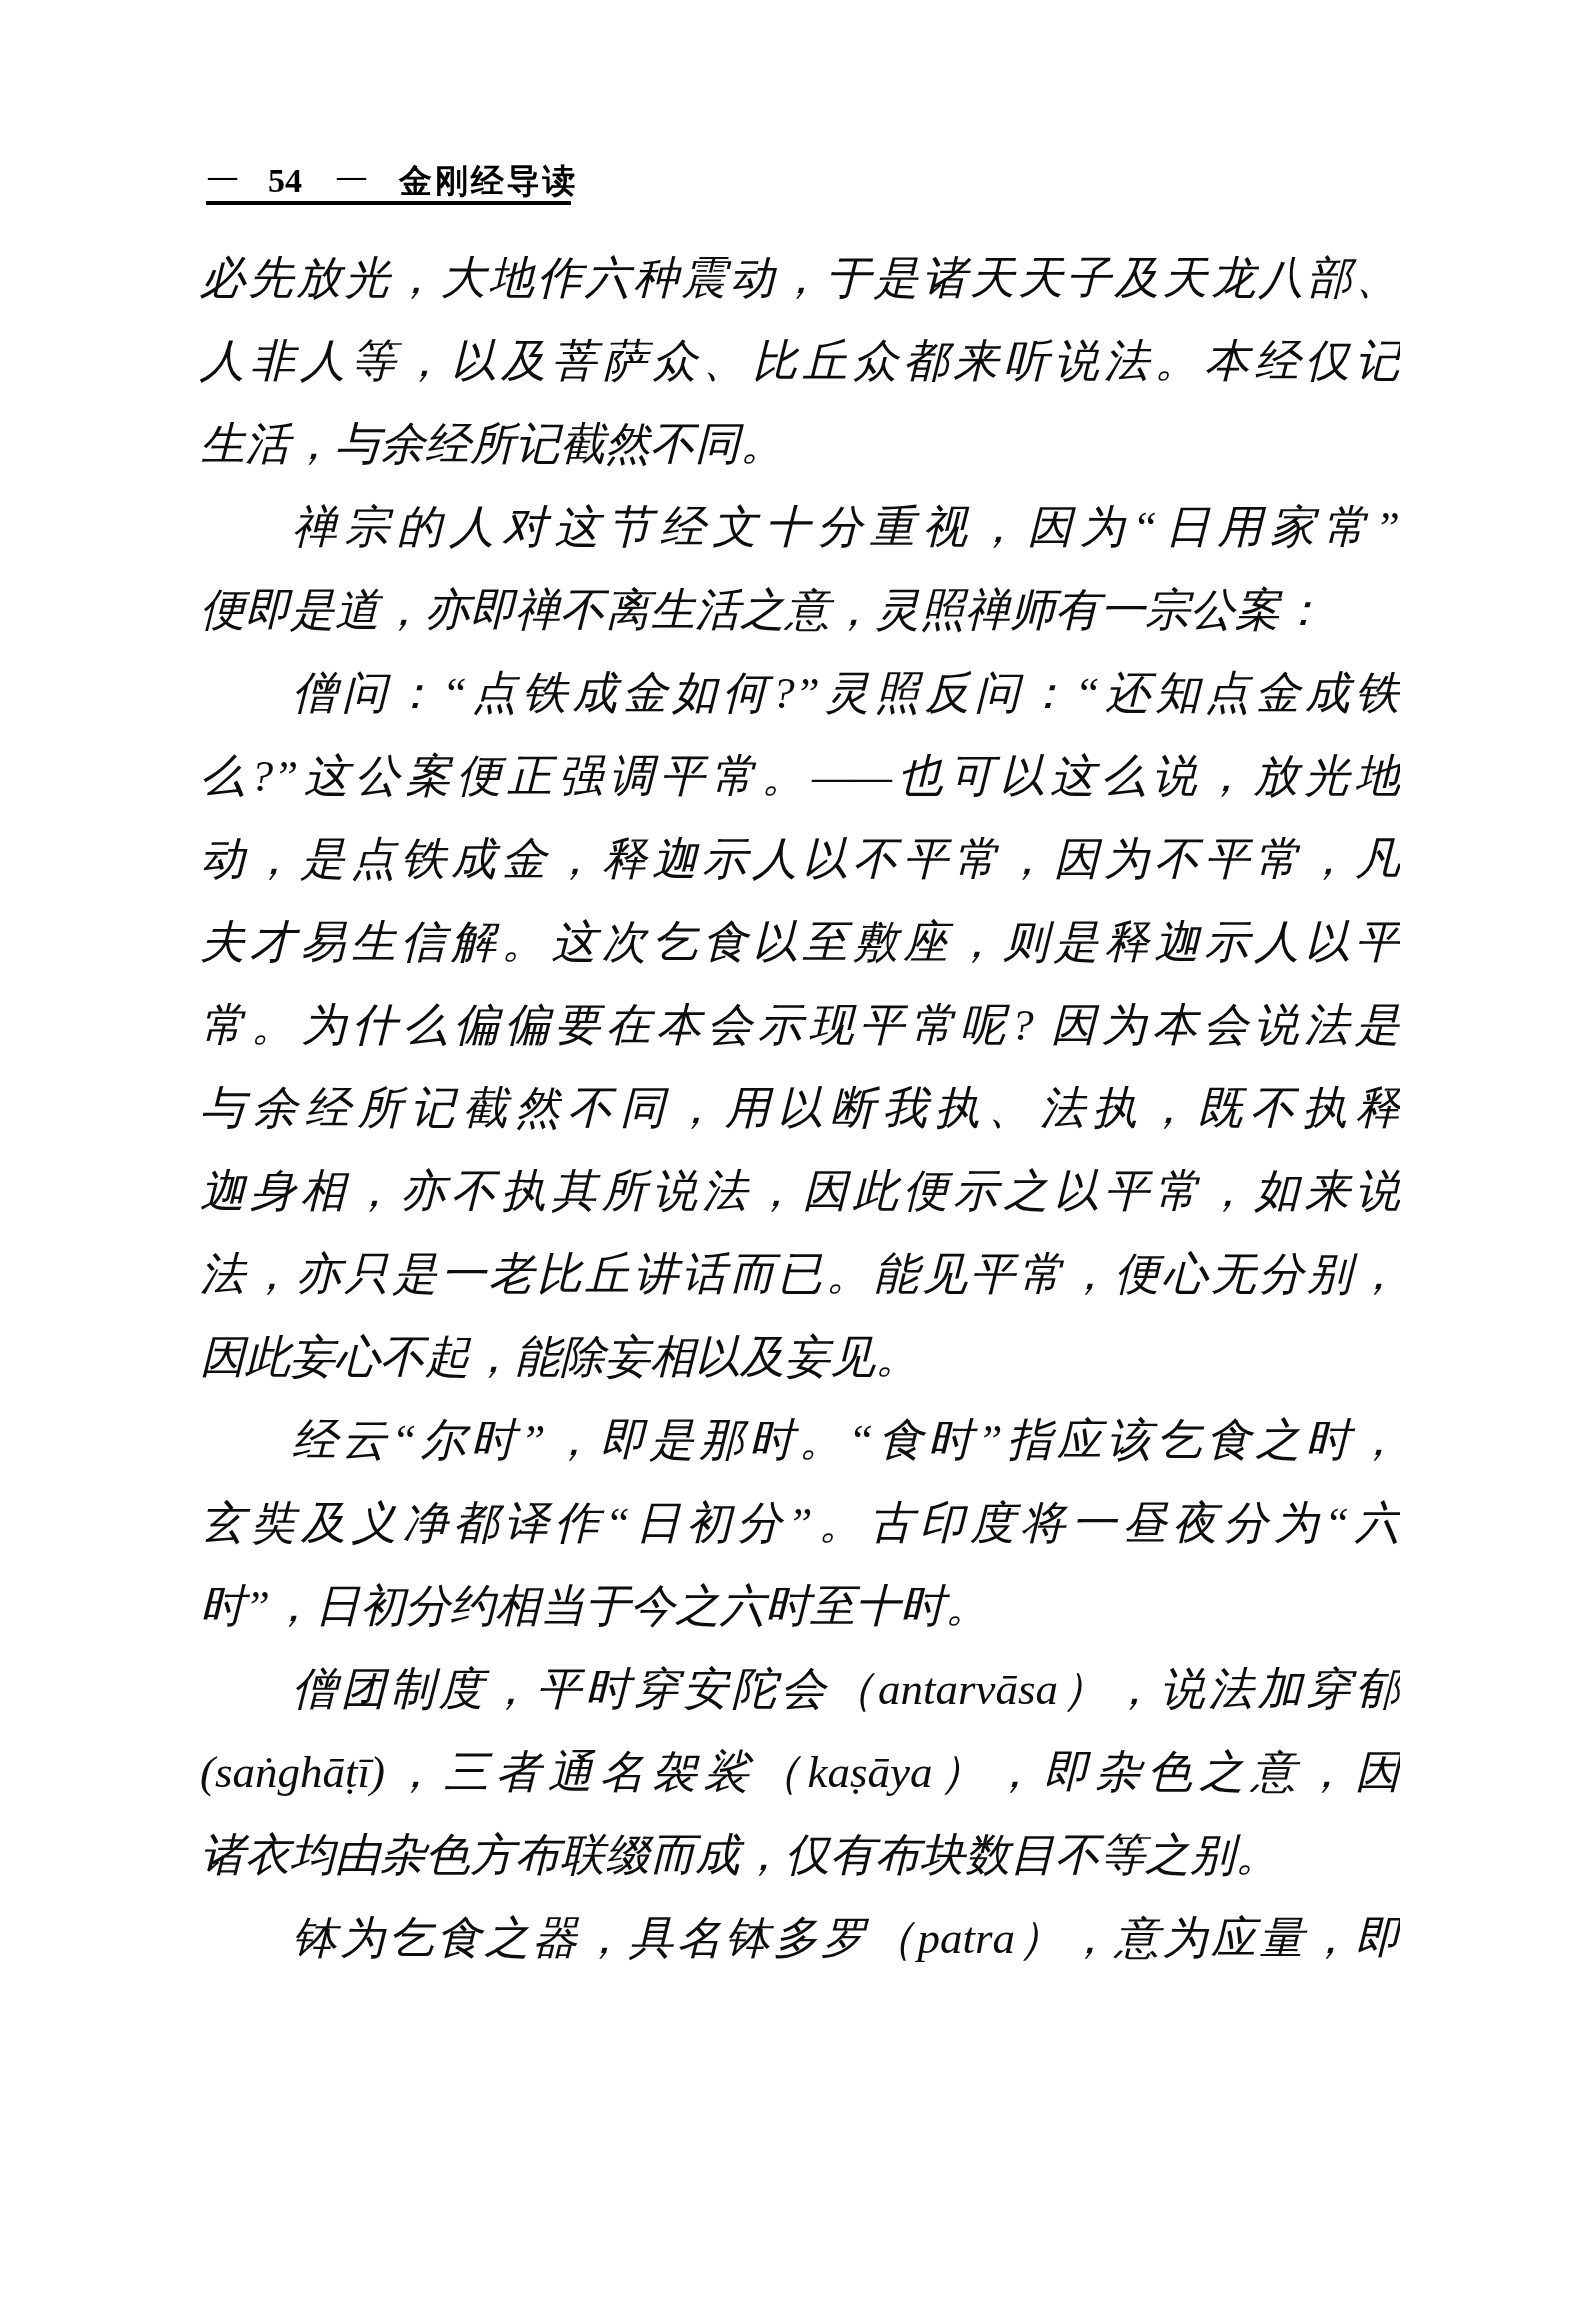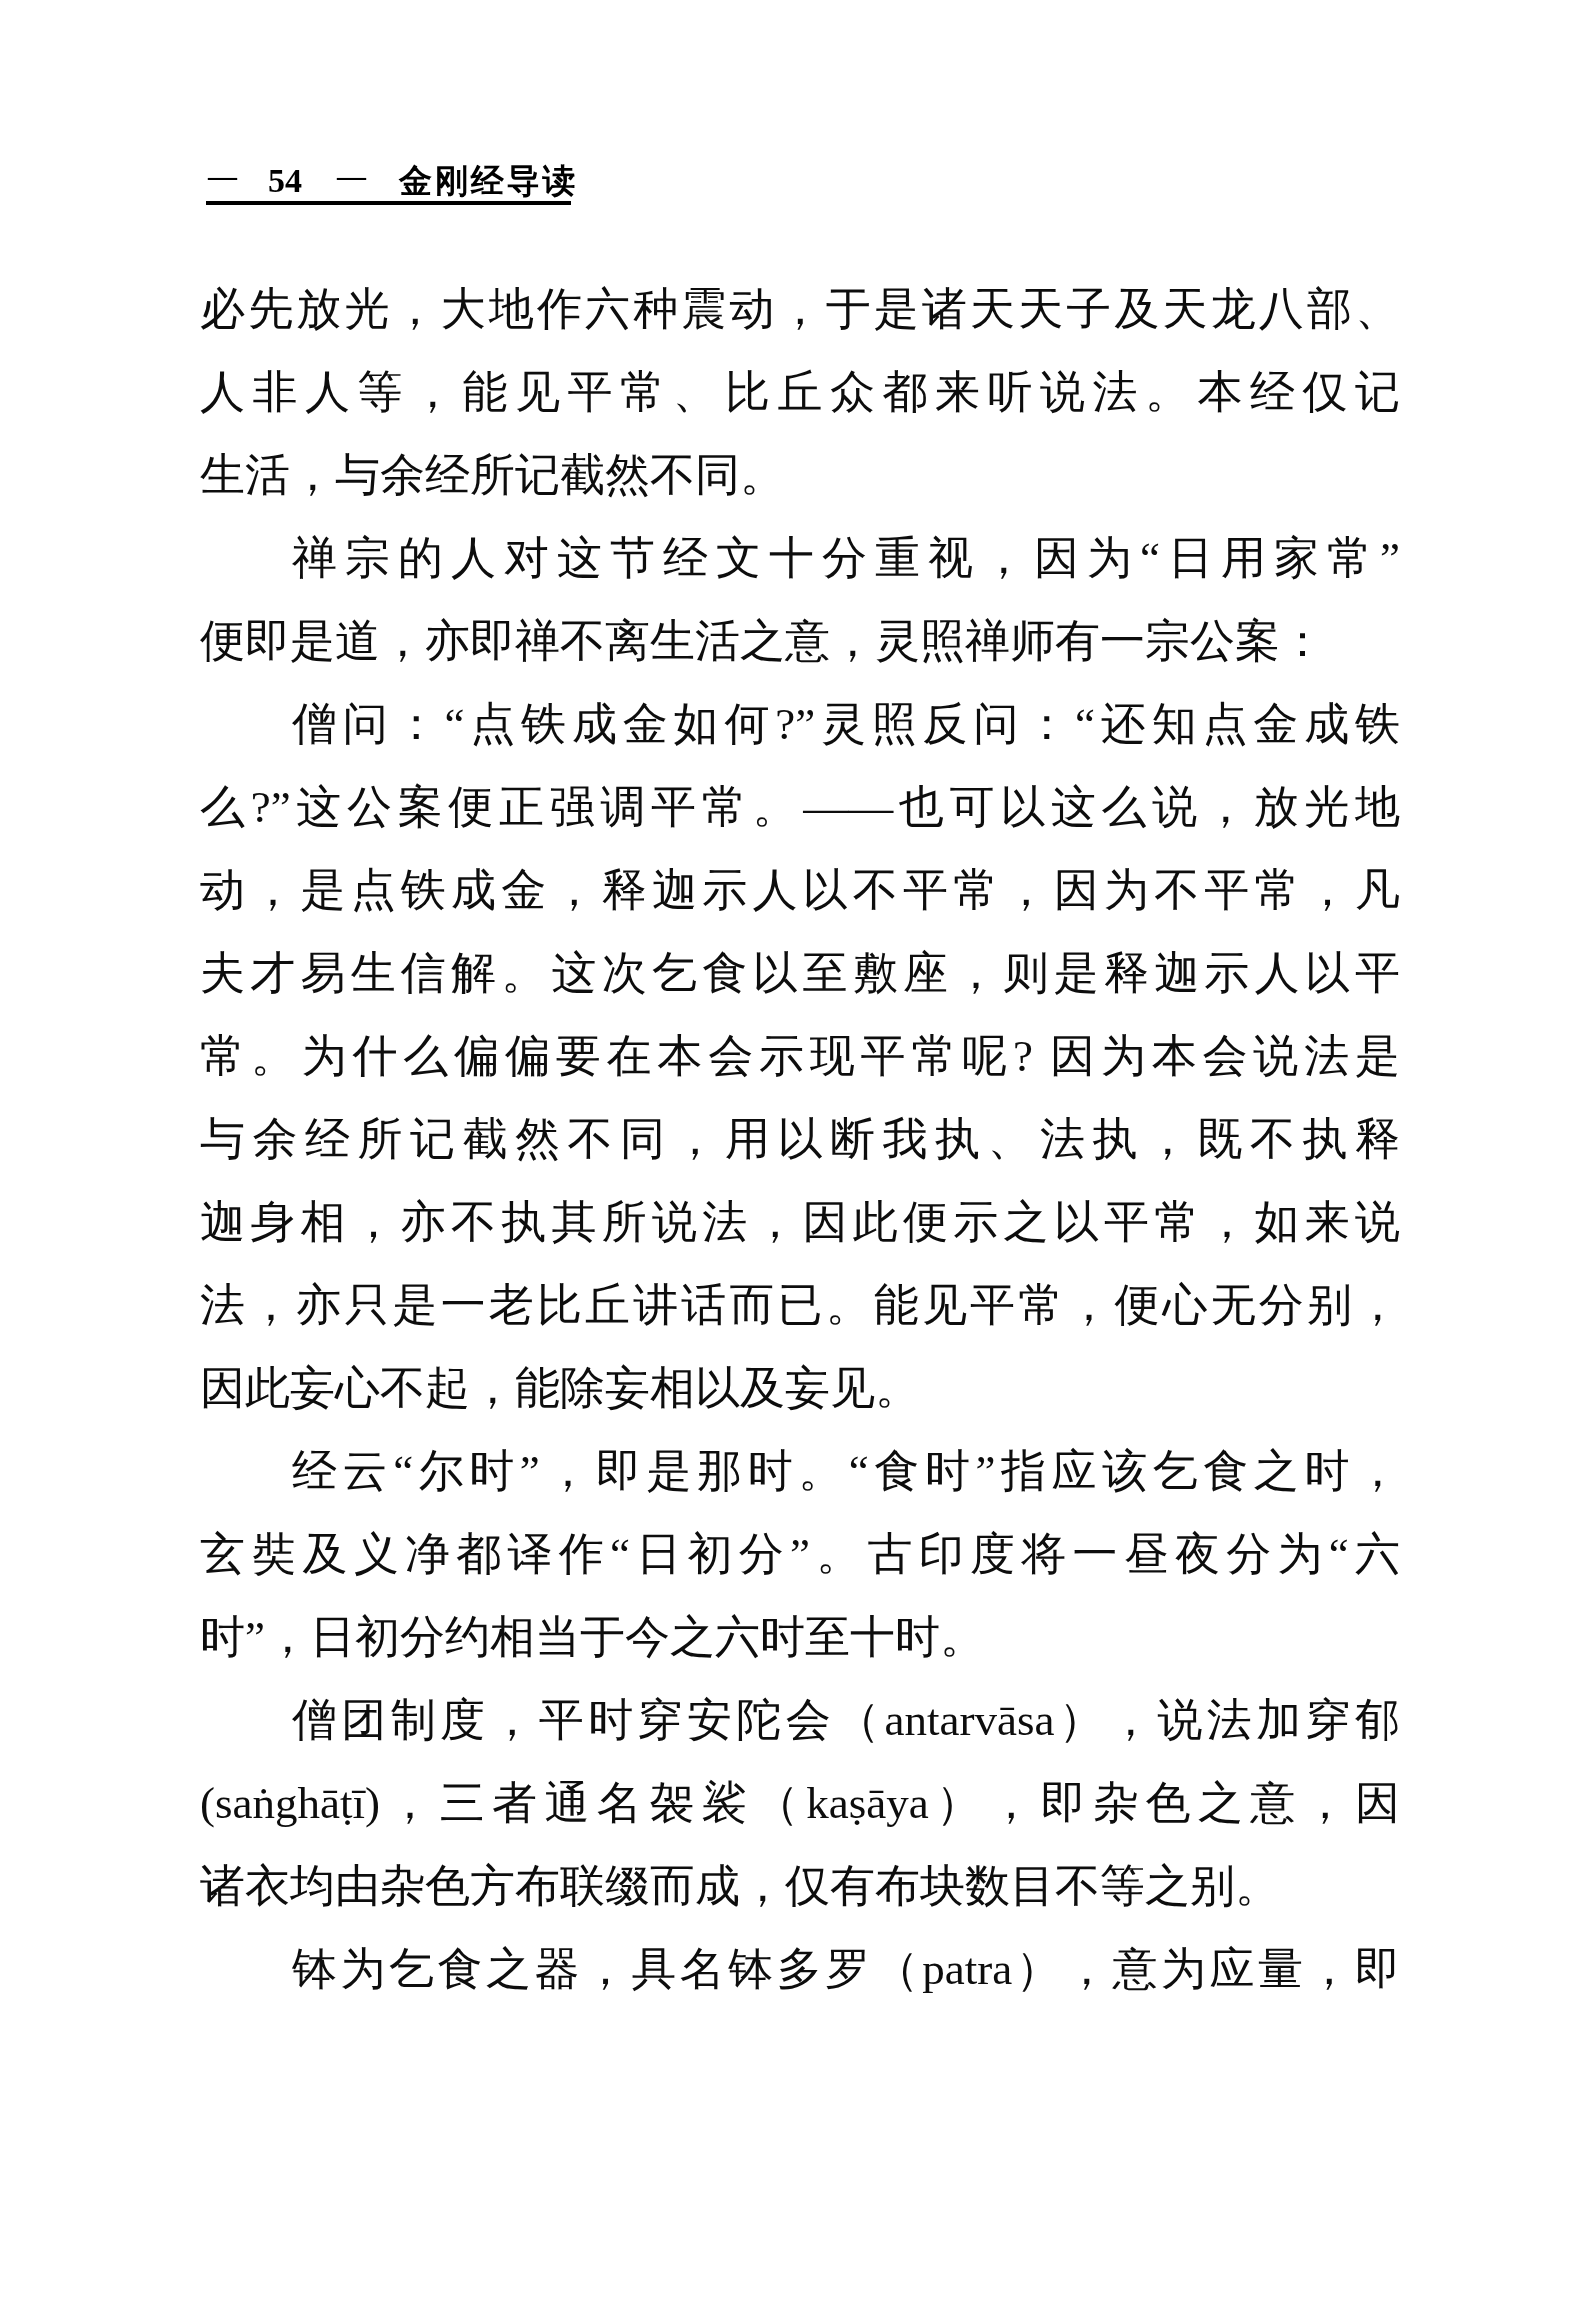--- a/index.html
+++ b/index.html
@@ -54,22 +54,23 @@
     left: 206px;
     top: 201px;
     width: 365px;
     height: 3.9px;
     background: #000000;
   }
   
   .textblock {
     position: absolute;
     left: 200px;
-    top: 268px;
+    top: 237px;
     width: 1200px;
+    font-style: italic;
   }
   .ln {
     margin: 0;
     padding: 0;
     width: 1200px;
     height: 83px;
     line-height: 83px;
     font-size: 45px;
     color: #0d0d0d;
     text-align: justify;
@@ -89,21 +90,21 @@
 
 <div class="page">
 
   <div class="header">
     <span class="dash">—</span><span class="pagenum">54</span><span class="dash2">—</span><span class="booktitle">金刚经导读</span>
   </div>
   <div class="header-rule"></div>
 
   <div class="textblock">
     <p class="ln">必先放光，大地作六种震动，于是诸天天子及天龙八部、</p>
-    <p class="ln">人非人等，能见平常、比丘众都来听说法。本经仅记</p>
+    <p class="ln">人非人等，以及菩萨众、比丘众都来听说法。本经仅记</p>
     <p class="ln end">生活，与余经所记截然不同。</p>
     <p class="ln indent">禅宗的人对这节经文十分重视，因为“日用家常”</p>
     <p class="ln end">便即是道，亦即禅不离生活之意，灵照禅师有一宗公案：</p>
     <p class="ln indent">僧问：“点铁成金如何?”灵照反问：“还知点金成铁</p>
     <p class="ln">么?”这公案便正强调平常。——也可以这么说，放光地</p>
     <p class="ln">动，是点铁成金，释迦示人以不平常，因为不平常，凡</p>
     <p class="ln">夫才易生信解。这次乞食以至敷座，则是释迦示人以平</p>
     <p class="ln">常。为什么偏偏要在本会示现平常呢? 因为本会说法是</p>
     <p class="ln">与余经所记截然不同，用以断我执、法执，既不执释</p>
     <p class="ln">迦身相，亦不执其所说法，因此便示之以平常，如来说</p>

